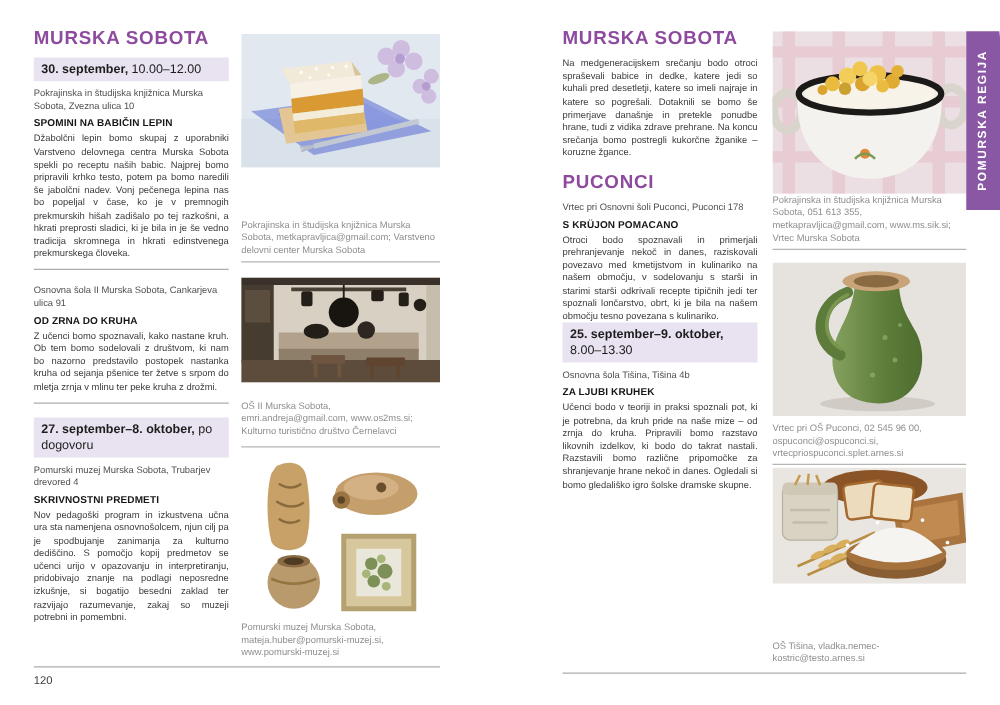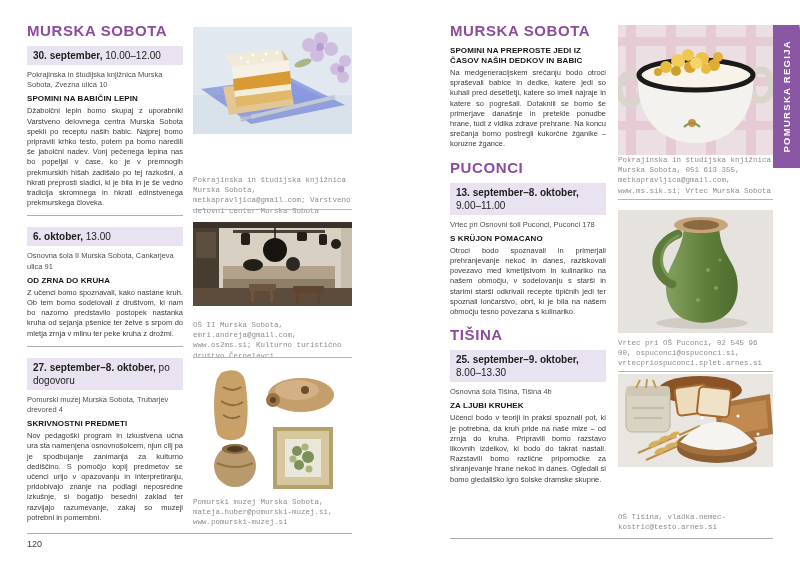--- a/index.html
+++ b/index.html
@@ -19,21 +19,21 @@
     color:#1d1d1d; margin-bottom:5px;
   }
   .band-date { font-weight:bold; }
   .location { font-size:7.5px; line-height:10.2px; color:#4f4f4f; margin-bottom:4px; }
   .event-title {
     font-size:8px; line-height:10px; font-weight:bold; color:#161616;
     letter-spacing:.1px; margin-bottom:2px;
   }
   .event-body { font-size:7.5px; line-height:10.2px; color:#3b3b3b; text-align:justify; }
   .rule { border:none; border-top:1px solid #adadad; margin:7px 0 11px 0; }
-  .fig-col { position:absolute; top:0; height:564px;font-family:Liberation Mono, monospace; }
+  .fig-col { position:absolute; top:0; height:564px; }
   .fig-item { position:absolute; left:0; width:100%; }
   .fig-item svg { display:block; width:100%; height:100%; }
   .caption { font-size:7.5px; line-height:10.2px; color:#8e8e8e; }
   .fig-rule { position:absolute; left:0; right:0; border-top:1px solid #b5b5b5; }
   .page-rule { position:absolute; border-top:1px solid #adadad; }
   .page-num { position:absolute; font-size:9px; color:#3b3b3b; }
   .region-tab {
     position:absolute; left:773px; top:25px; width:27px; height:143px;
     background:#8a57a4; display:flex; align-items:center; justify-content:center;
   }
@@ -52,21 +52,20 @@
 
     <div>
       <div class="event-band"><span class="band-date">30. september,</span><span class="band-time"> 10.00–12.00</span></div>
       <p class="location">Pokrajinska in študijska knjižnica Murska Sobota, Zvezna ulica 10</p>
       <h2 class="event-title">SPOMINI NA BABIČIN LEPIN</h2>
       <p class="event-body">Džabolčni lepin bomo skupaj z uporabniki Varstveno delovnega centra Murska Sobota spekli po receptu naših babic. Najprej bomo pripravili krhko testo, potem pa bomo naredili še jabolčni nadev. Vonj pečenega lepina nas bo popeljal v čase, ko je v premnogih prekmurskih hišah zadišalo po tej razkošni, a hkrati preprosti sladici, ki je bila in je še vedno tradicija skromnega in hkrati edinstvenega prekmurskega človeka.</p>
     </div>
     <hr class="rule">
 
     <div>
-      <div class="event-band"><span class="band-date">6. oktober,</span><span class="band-time"> 13.00</span></div>
       <p class="location">Osnovna šola II Murska Sobota, Cankarjeva ulica 91</p>
       <h2 class="event-title">OD ZRNA DO KRUHA</h2>
       <p class="event-body">Z učenci bomo spoznavali, kako nastane kruh. Ob tem bomo sodelovali z društvom, ki nam bo nazorno predstavilo postopek nastanka kruha od sejanja pšenice ter žetve s srpom do mletja zrnja v mlinu ter peke kruha z drožmi.</p>
     </div>
     <hr class="rule">
 
     <div>
       <div class="event-band"><span class="band-date">27. september–8. oktober,</span><span class="band-time"> po dogovoru</span></div>
       <p class="location">Pomurski muzej Murska Sobota, Trubarjev drevored 4</p>
       <h2 class="event-title">SKRIVNOSTNI PREDMETI</h2>
@@ -183,33 +182,30 @@
     </div>
     <p class="caption fig-item" style="top:497px">Pomurski muzej Murska Sobota, mateja.huber@pomurski-muzej.si, www.pomurski-muzej.si</p>
   </div>
 
   <div class="page-rule" style="left:27px;width:325px;top:533px"></div>
   <div class="page-num" style="left:27px;top:539px">120</div>
 
   <div class="text-col" style="left:450px">
     <h1 class="section-header">MURSKA SOBOTA</h1>
     <div>
-      <h2 class="event-title">SPOMINI NA PREPROSTE JEDI IZ ČASOV NAŠIH DEDKOV IN BABIC</h2>
       <p class="event-body">Na medgeneracijskem srečanju bodo otroci spraševali babice in dedke, katere jedi so kuhali pred desetletji, katere so imeli najraje in katere so pogrešali. Dotaknili se bomo še primerjave današnje in pretekle ponudbe hrane, tudi z vidika zdrave prehrane. Na koncu srečanja bomo postregli kukorčne žganike – koruzne žgance.</p>
     </div>
 
     <h1 class="section-header mt">PUCONCI</h1>
     <div>
-      <div class="event-band"><span class="band-date">13. september–8. oktober,</span><span class="band-time"> 9.00–11.00</span></div>
       <p class="location">Vrtec pri Osnovni šoli Puconci, Puconci 178</p>
       <h2 class="event-title">S KRÜJON POMACANO</h2>
       <p class="event-body">Otroci bodo spoznavali in primerjali prehranjevanje nekoč in danes, raziskovali povezavo med kmetijstvom in kulinariko na našem območju, v sodelovanju s starši in starimi starši odkrivali recepte tipičnih jedi ter spoznali lončarstvo, obrt, ki je bila na našem območju tesno povezana s kulinariko.</p>
     </div>
 
-    <h1 class="section-header mt">TIŠINA</h1>
     <div>
       <div class="event-band"><span class="band-date">25. september–9. oktober,</span><span class="band-time"> 8.00–13.30</span></div>
       <p class="location">Osnovna šola Tišina, Tišina 4b</p>
       <h2 class="event-title">ZA LJUBI KRUHEK</h2>
       <p class="event-body">Učenci bodo v teoriji in praksi spoznali pot, ki je potrebna, da kruh pride na naše mize – od zrnja do kruha. Pripravili bomo razstavo likovnih izdelkov, ki bodo do takrat nastali. Razstavili bomo različne pripomočke za shranjevanje hrane nekoč in danes. Ogledali si bomo gledališko igro šolske dramske skupne.</p>
     </div>
   </div>
 
   <div class="fig-col" style="left:618px;width:155px">
     <div class="fig-item" style="top:25px;height:130px">

